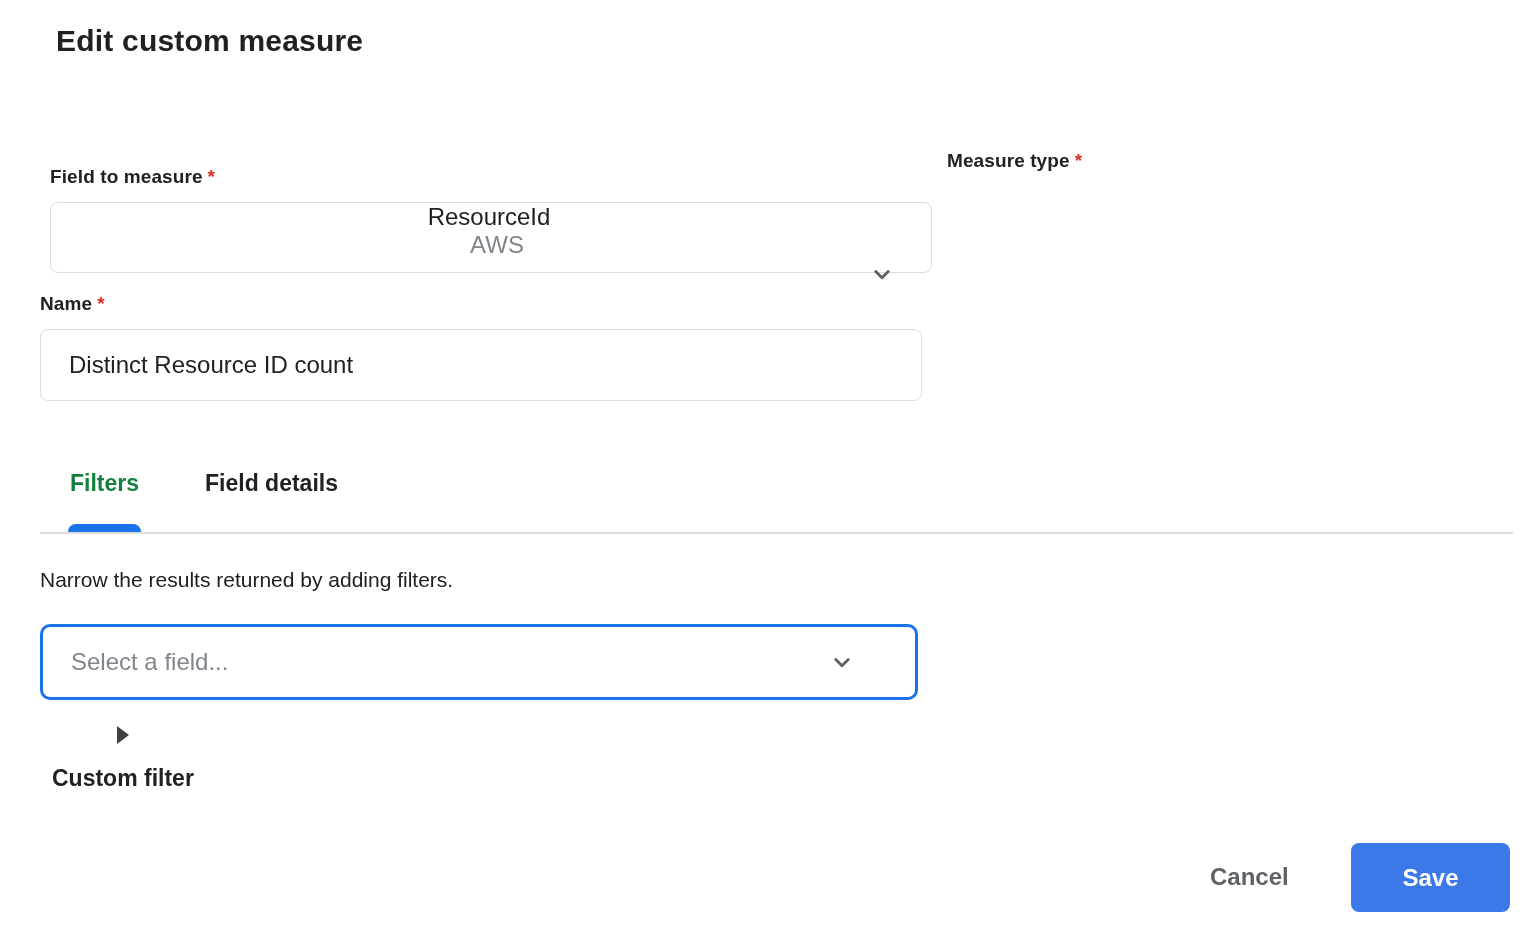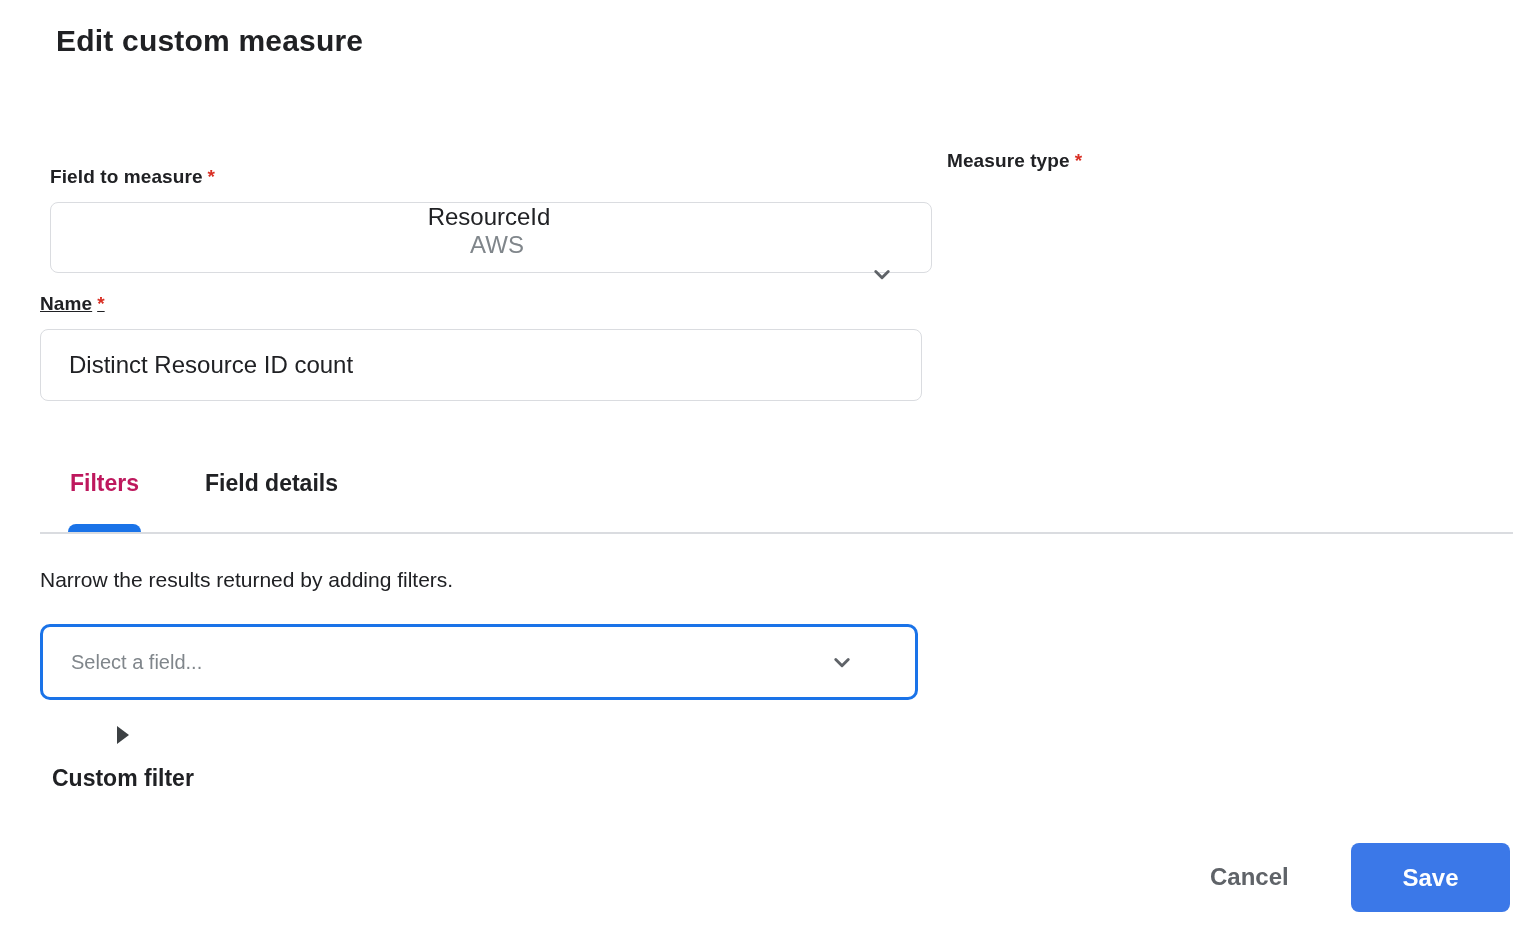--- a/index.html
+++ b/index.html
@@ -32,54 +32,54 @@
   .selectbox .value  { font-size:24px; color:#202124; }
   .selectbox .suffix { font-size:24px; color:#80868b; margin-left:16px;text-align:right; }
   .icon-right { margin-left:auto; display:flex; align-items:center; }
 
   .tri-down {
     width:0; height:0; margin-left:auto;
     border-left:11px solid transparent; border-right:11px solid transparent;
     border-top:13px solid #80868b;
   }
 
-  .name-block { position:absolute; left:40px; top:293px; width:882px;text-decoration:underline; }
+  .name-block { position:absolute; left:40px; top:293px; width:882px; }
   .textbox {
     margin-top:14px; width:100%; height:72px;
     border:1px solid #dadce0; border-radius:8px;
     font-family:"Liberation Sans", sans-serif;
     font-size:24px; color:#202124; padding:0 28px; outline:none; background:#fff;
   }
 
   .tabs {
     position:absolute; left:40px; top:468px; right:23px; height:66px;
     border-bottom:2px solid #dadce0;
     display:flex; align-items:flex-start; gap:66px; padding-left:30px;
   }
   .tab {
     position:relative; height:100%; display:flex; align-items:flex-start;
     font-size:23px; font-weight:600; color:#202124; cursor:pointer; padding-top:2px;
   }
-  .tab.active { color:#be185d;justify-content:flex-end; }
+  .tab.active { color:#15803d;justify-content:flex-end; }
   .tab .indicator {
     position:absolute; left:-2px; right:-2px; bottom:0; height:8px;
     background:#1a73e8; border-radius:8px 8px 0 0;
   }
 
   .filters-desc {
     position:absolute; left:40px; top:568px;
     font-size:21px; color:#202124;
   }
 
   .field-select {
     position:absolute; left:40px; top:624px; width:878px; height:76px;
     border:3px solid #1a73e8; border-radius:10px; background:#fff;
     display:flex; align-items:center; padding:0 58px 0 28px; cursor:pointer;
   }
-  .field-select .placeholder { font-size:20px; color:#80868b; }
+  .field-select .placeholder { font-size:24px; color:#80868b; }
 
   .custom-filter {
     position:absolute; left:52px; top:726px;
     display:flex; align-items:center; gap:21px; cursor:pointer;flex-direction:column;
   }
   .tri-right {
     width:0; height:0;
     border-top:9px solid transparent; border-bottom:9px solid transparent;
     border-left:12px solid #3c4043;
   }

